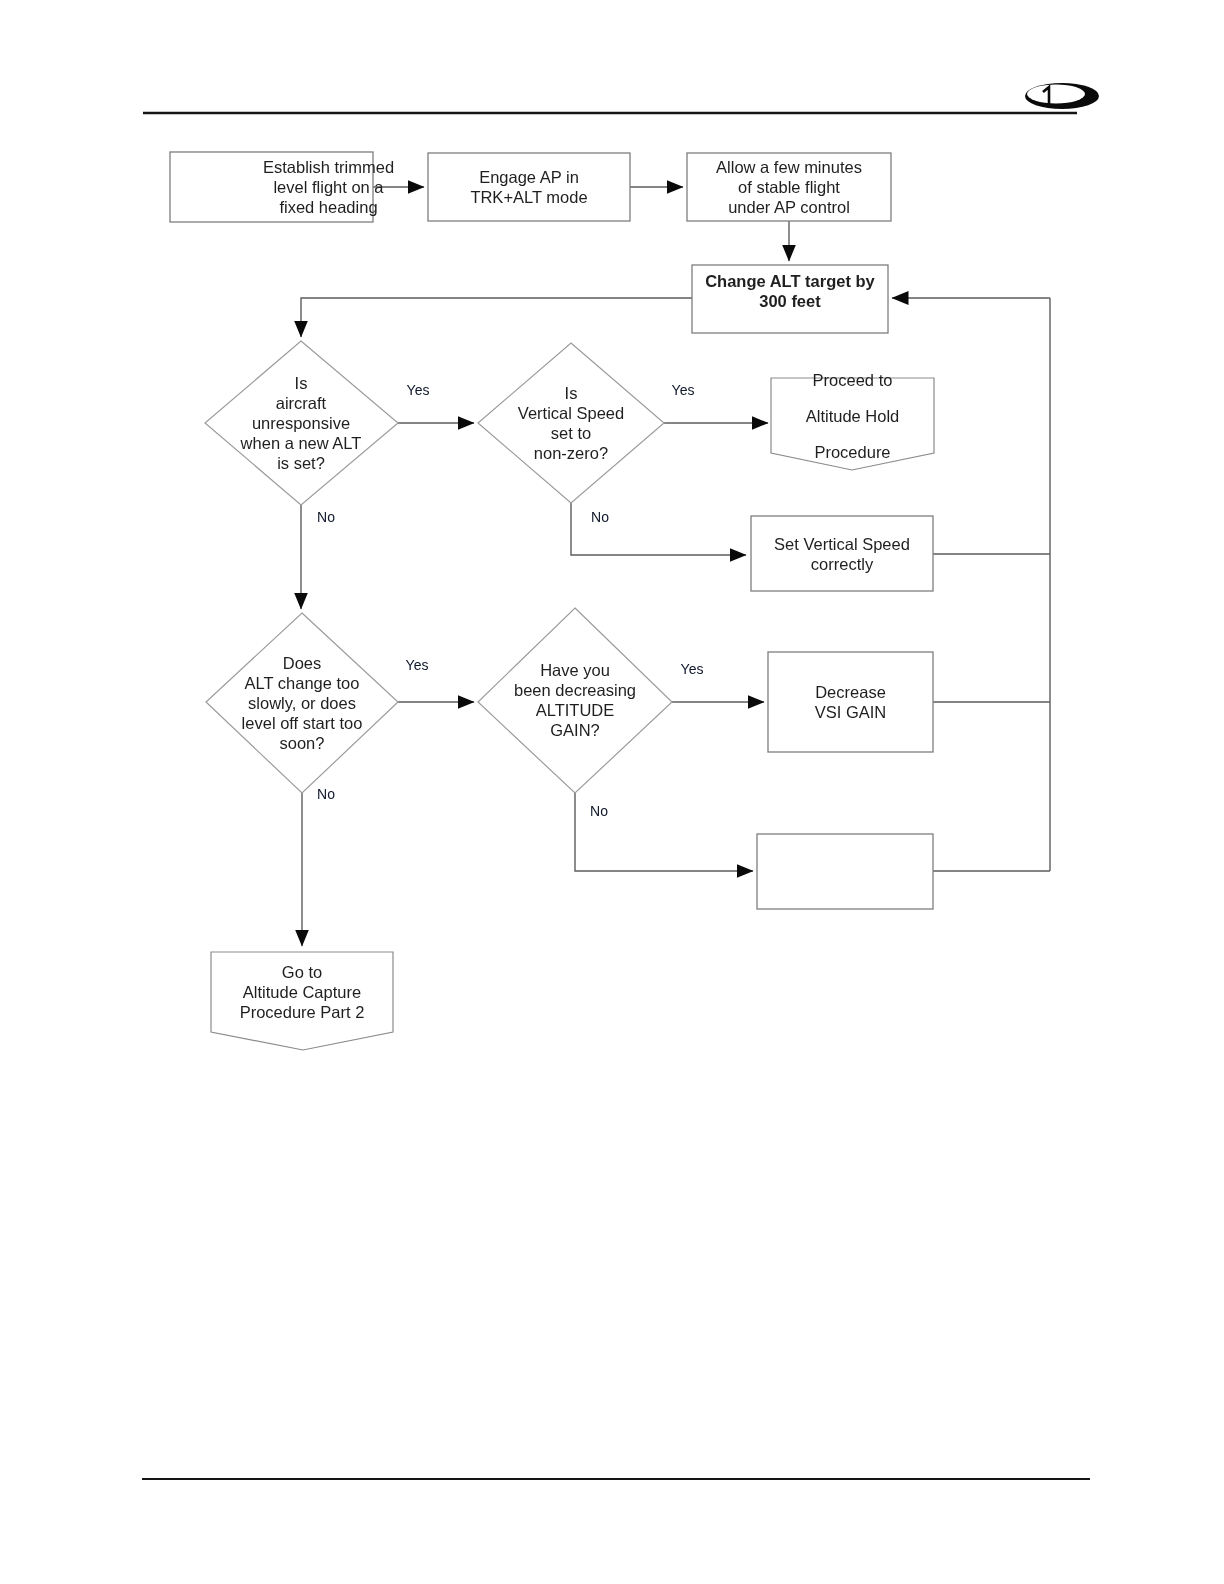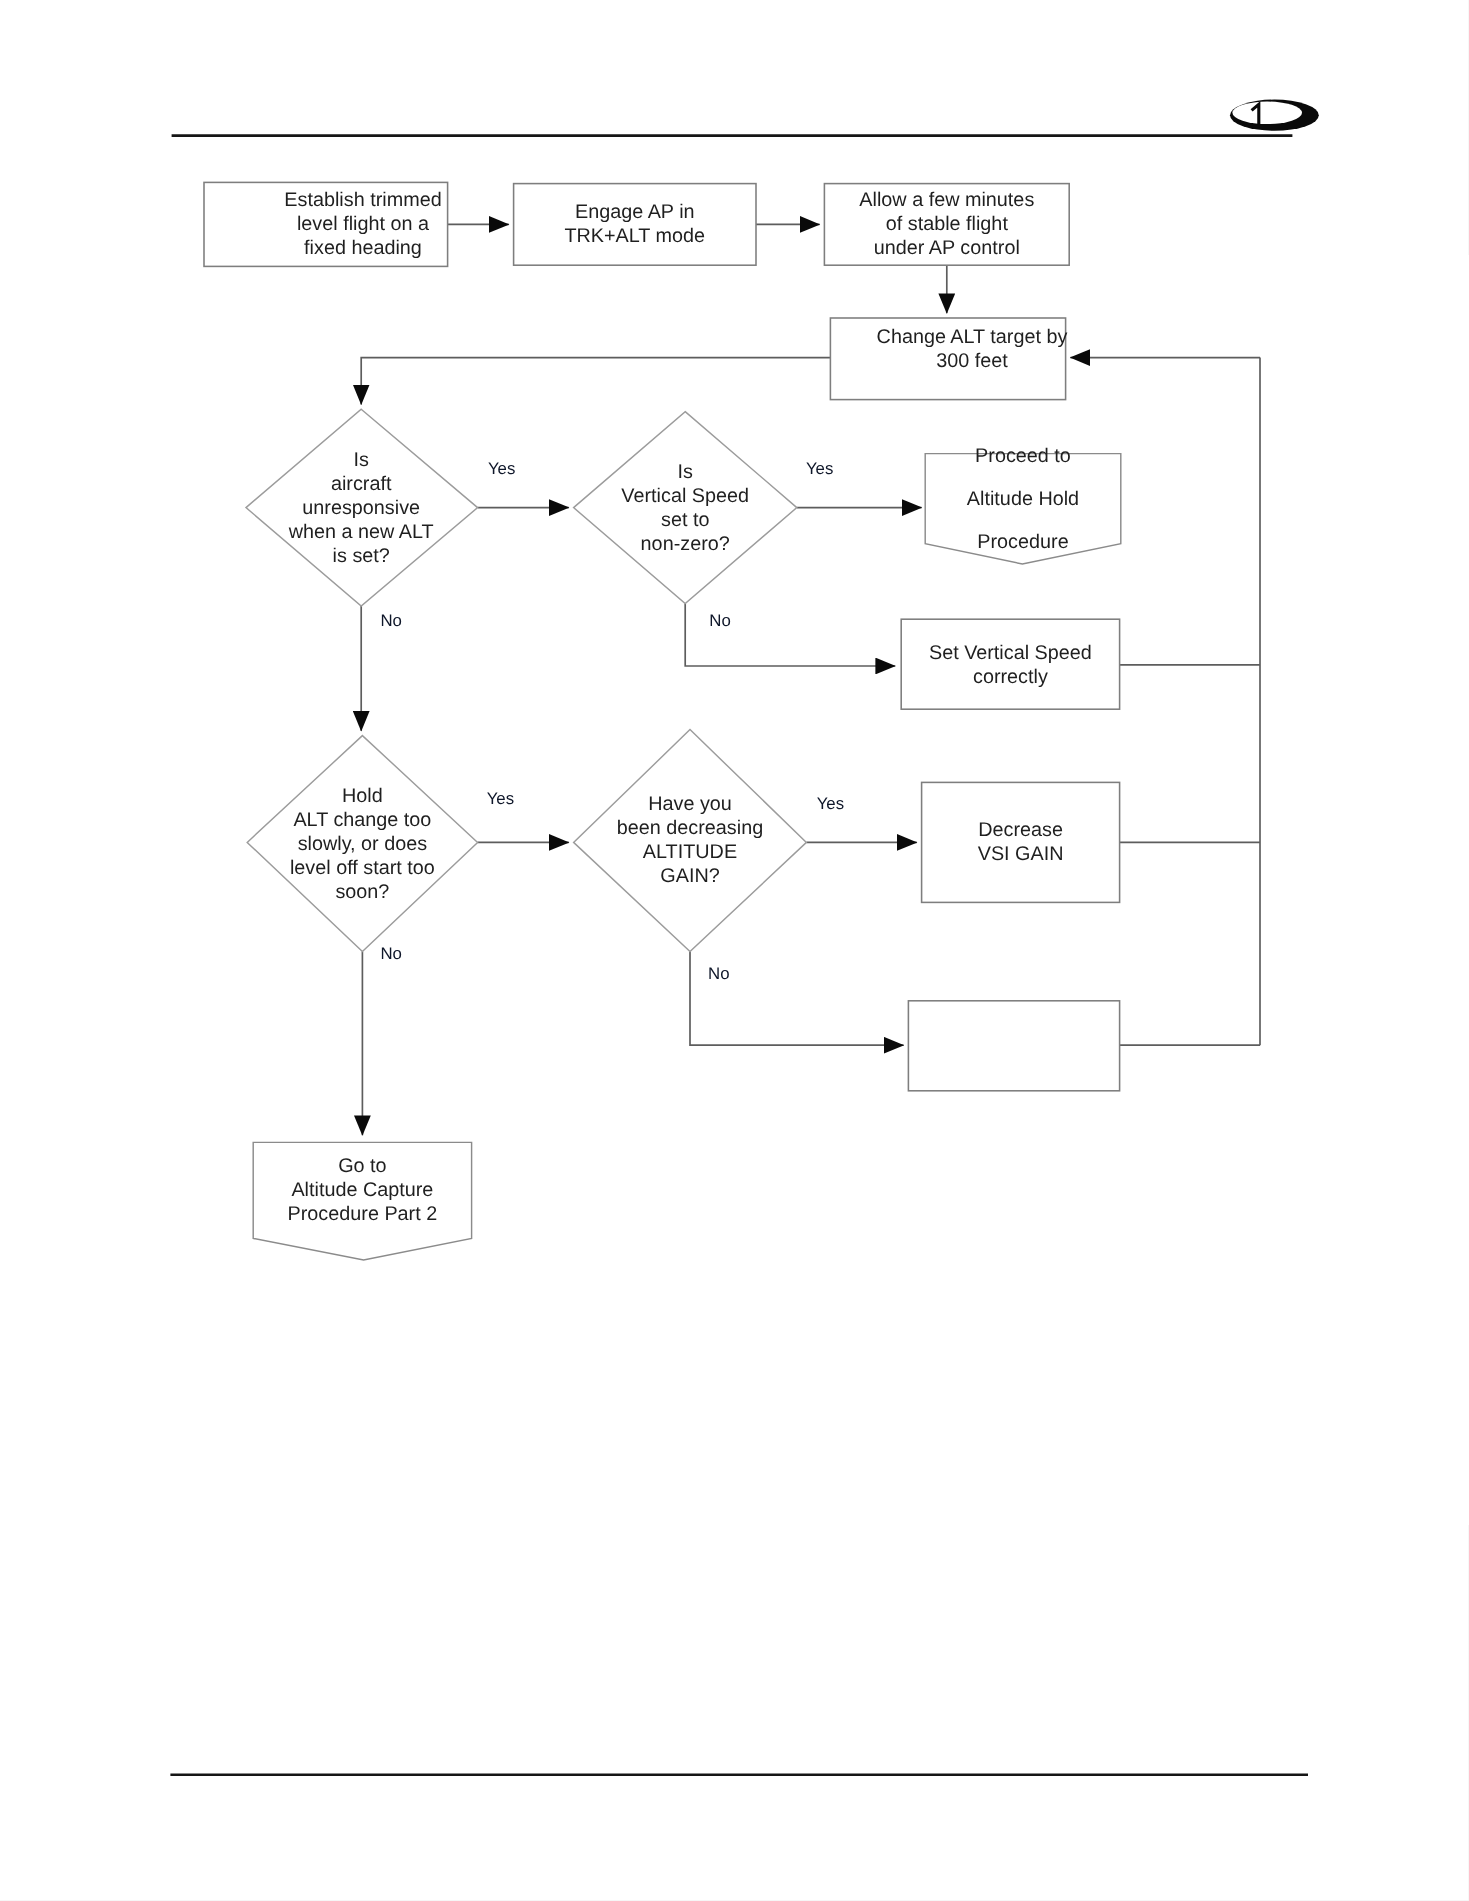--- a/index.html
+++ b/index.html
@@ -88,38 +88,38 @@
       <polygon points="302,613 398,702 302,793 206,702"></polygon>
       <polygon points="575,608 672,702 575,793 478,702"></polygon>
     </g>
 
     <g fill="#ffffff" stroke="#8b8b8b" stroke-width="1.2">
       <polygon points="771,378 934,378 934,453 852,470 771,453"></polygon>
       <polygon points="211,952 393,952 393,1032 303,1050 211,1032"></polygon>
     </g>
   </svg>
 
-  <div class="node" style="left:162px;top:152px;width:203px;height:70px;padding-left:39px;">
+  <div class="node" style="left:188px;top:152px;width:203px;height:70px;padding-left:39px;">
     <span class="ln">Establish trimmed</span>
     <span class="ln">level flight on a</span>
     <span class="ln">fixed heading</span>
   </div>
 
   <div class="node" style="left:428px;top:153px;width:202px;height:68px;">
     <span class="ln">Engage AP in</span>
     <span class="ln">TRK+ALT mode</span>
   </div>
 
   <div class="node" style="left:687px;top:153px;width:204px;height:68px;">
     <span class="ln">Allow a few minutes</span>
     <span class="ln">of stable flight</span>
     <span class="ln">under AP control</span>
   </div>
 
-  <div class="node" style="left:712px;top:265px;width:196px;height:51px;">
+  <div class="node" style="left:692px;top:265px;width:196px;height:51px;font-weight:bold;">
     <span class="ln">Change ALT target by</span>
     <span class="ln">300 feet</span>
   </div>
 
   <div class="node" style="left:201px;top:373px;width:200px;height:100px;">
     <span class="ln">Is</span>
     <span class="ln">aircraft</span>
     <span class="ln">unresponsive</span>
     <span class="ln">when a new ALT</span>
     <span class="ln">is set?</span>
@@ -137,21 +137,21 @@
     <span class="ln u">Altitude Hold</span>
     <span class="ln u">Procedure</span>
   </div>
 
   <div class="node" style="left:751px;top:516px;width:182px;height:75px;border-radius:17px;">
     <span class="ln">Set Vertical Speed</span>
     <span class="ln">correctly</span>
   </div>
 
   <div class="node" style="left:202px;top:653px;width:200px;height:100px;">
-    <span class="ln">Hold</span>
+    <span class="ln">Does</span>
     <span class="ln">ALT change too</span>
     <span class="ln">slowly, or does</span>
     <span class="ln">level off start too</span>
     <span class="ln">soon?</span>
   </div>
 
   <div class="node" style="left:768px;top:652px;width:165px;height:100px;">
     <span class="ln">Decrease</span>
     <span class="ln">VSI GAIN</span>
   </div>

